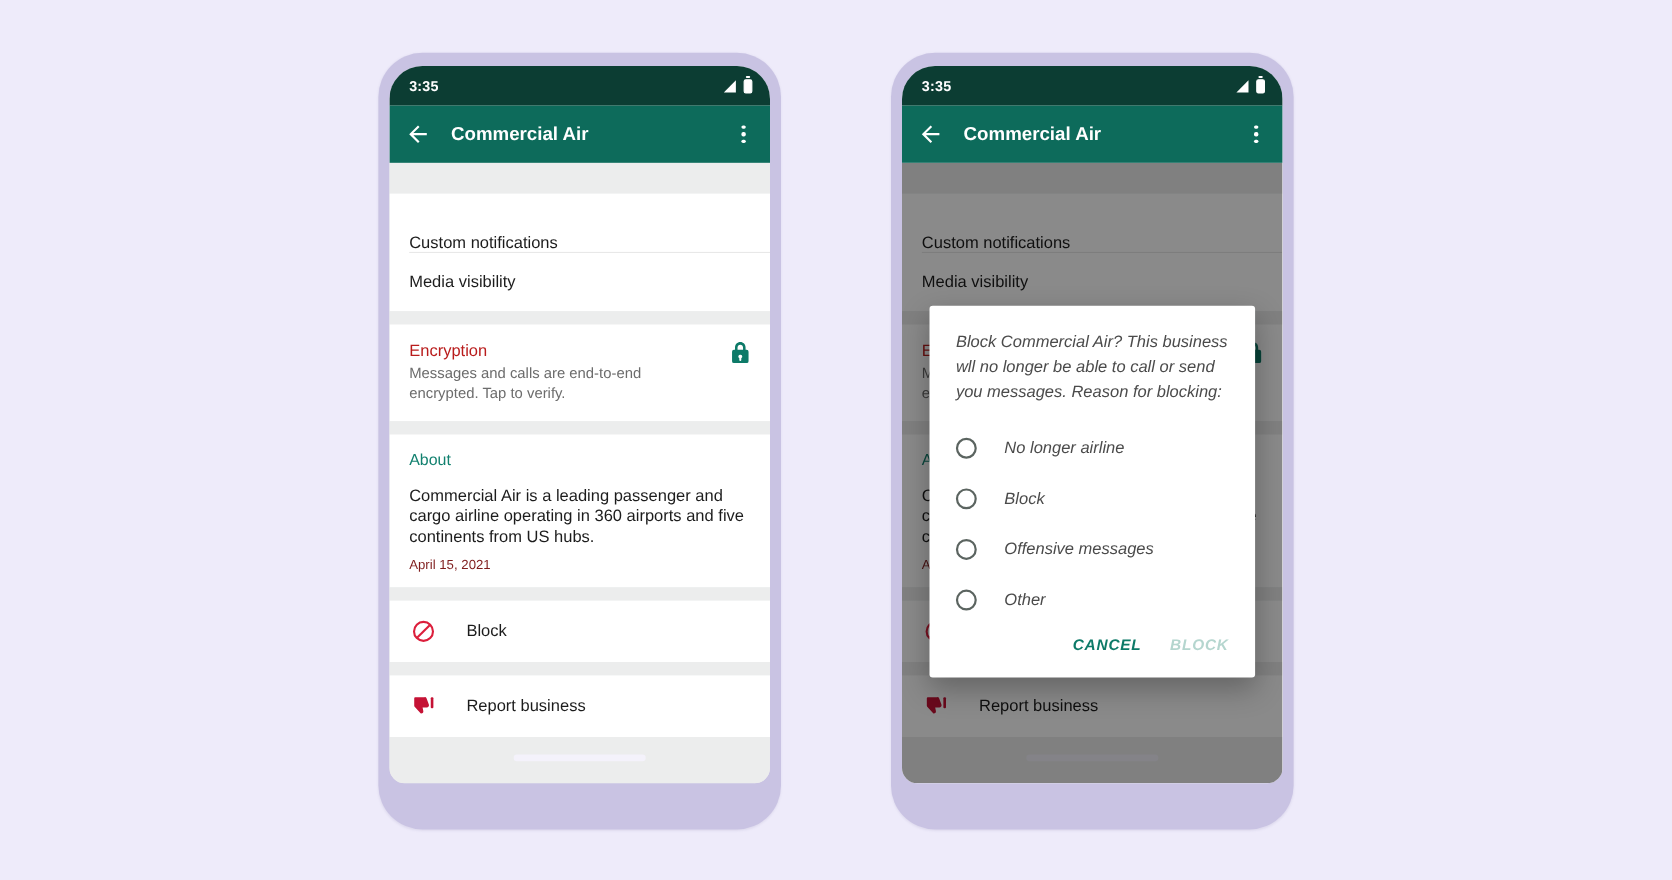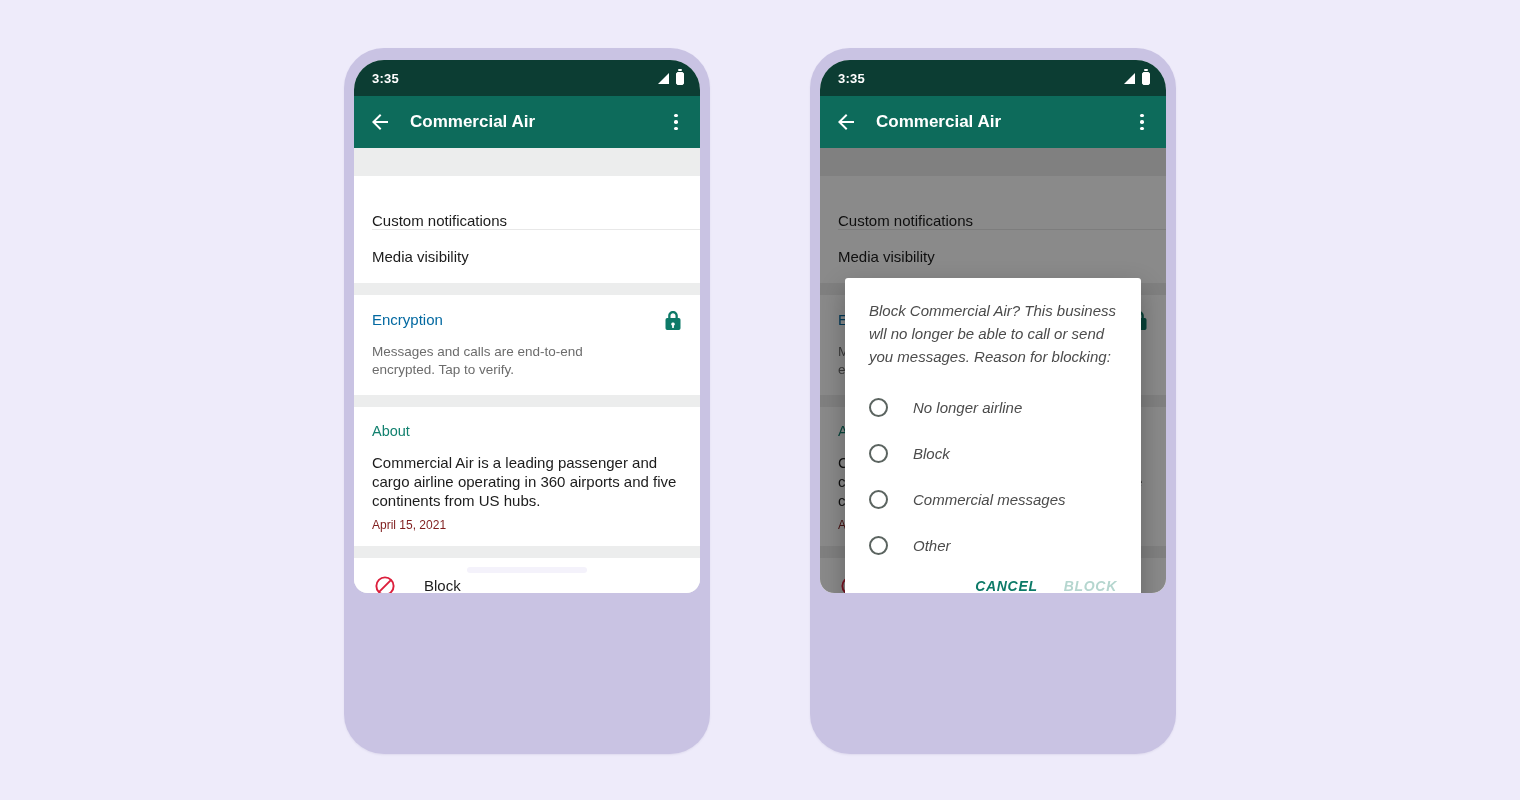--- a/index.html
+++ b/index.html
@@ -22,21 +22,21 @@
     background: #c9c3e3;
     border-radius: 40px;
     padding: 12px 10px 0 10px;
     box-shadow: 0 1px 2px rgba(90,80,140,.10);
   }
   .phone-left  { left: 344px; top: 48px; }
   .phone-right { left: 810px; top: 48px; }
 
   .screen {
     position: relative;
-    width: 346px; height: 533px;
+    width: 346px; height: 652px;
     background: #eceded;
     border-radius: 30px 30px 14px 14px;
     overflow: hidden;
   }
   .gesture-bar {
     position: absolute;
     left: 50%; transform: translateX(-50%);
     bottom: 20px;
     width: 120px; height: 6px;
     border-radius: 3px;
@@ -135,21 +135,21 @@
     margin-top: 28px;
   }
   .divider { height: 1px; background: #e8e8e8; margin-left: 18px; }
 
   .enc {
     padding: 16px 18px 16px 18px;
     display: flex;
     justify-content: space-between;
     align-items: flex-start;
   }
-  .enc-title { font-size: 15px; color: #0369a1; margin-bottom: 15px; }
+  .enc-title { font-size: 15px; color: #b91c1c; margin-bottom: 3px; }
   .enc-sub { font-size: 13.5px; color: #6c6c6c; line-height: 1.32; max-width: 268px; }
 
   .about {
     padding: 16px 18px 14px 18px;
   }
   .about-label { font-size: 14.5px; color: #12816f; margin-bottom: 14px; }
   .about-text { font-size: 15px; color: #1c1c1c; line-height: 1.29; }
   .about-date { font-size: 12px; color: #7f1d1d; margin-top: 7px; }
 
   .action-row {
@@ -413,21 +413,21 @@
           <div class="opt">
             <span class="radio"></span>
             <span class="opt-label">No longer airline</span>
           </div>
           <div class="opt">
             <span class="radio"></span>
             <span class="opt-label">Block</span>
           </div>
           <div class="opt">
             <span class="radio"></span>
-            <span class="opt-label">Commercial messages</span>
+            <span class="opt-label">Offensive messages</span>
           </div>
           <div class="opt">
             <span class="radio"></span>
             <span class="opt-label">Other</span>
           </div>
 
           <div class="dialog-actions">
             <span class="btn-text btn-cancel">CANCEL</span>
             <span class="btn-text btn-block">BLOCK</span>
           </div>

